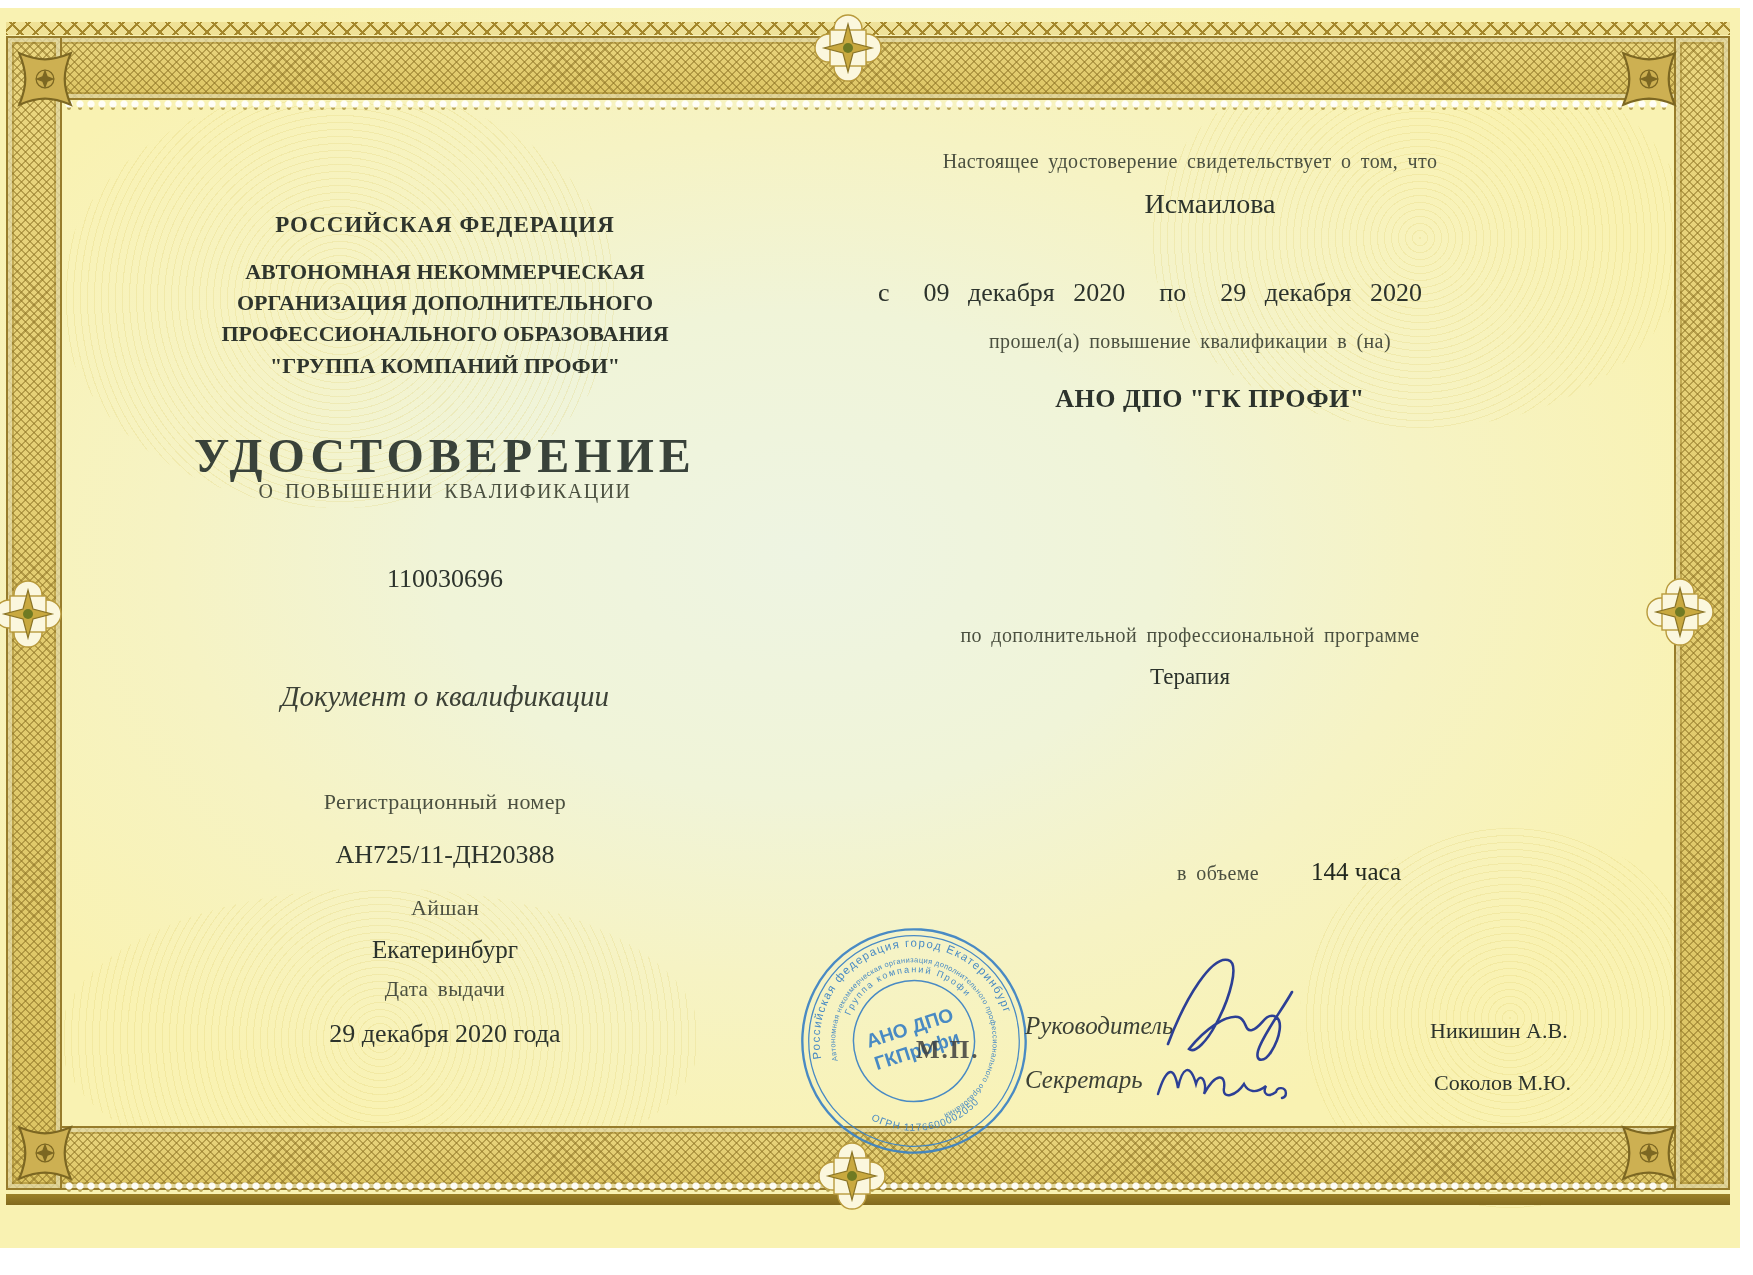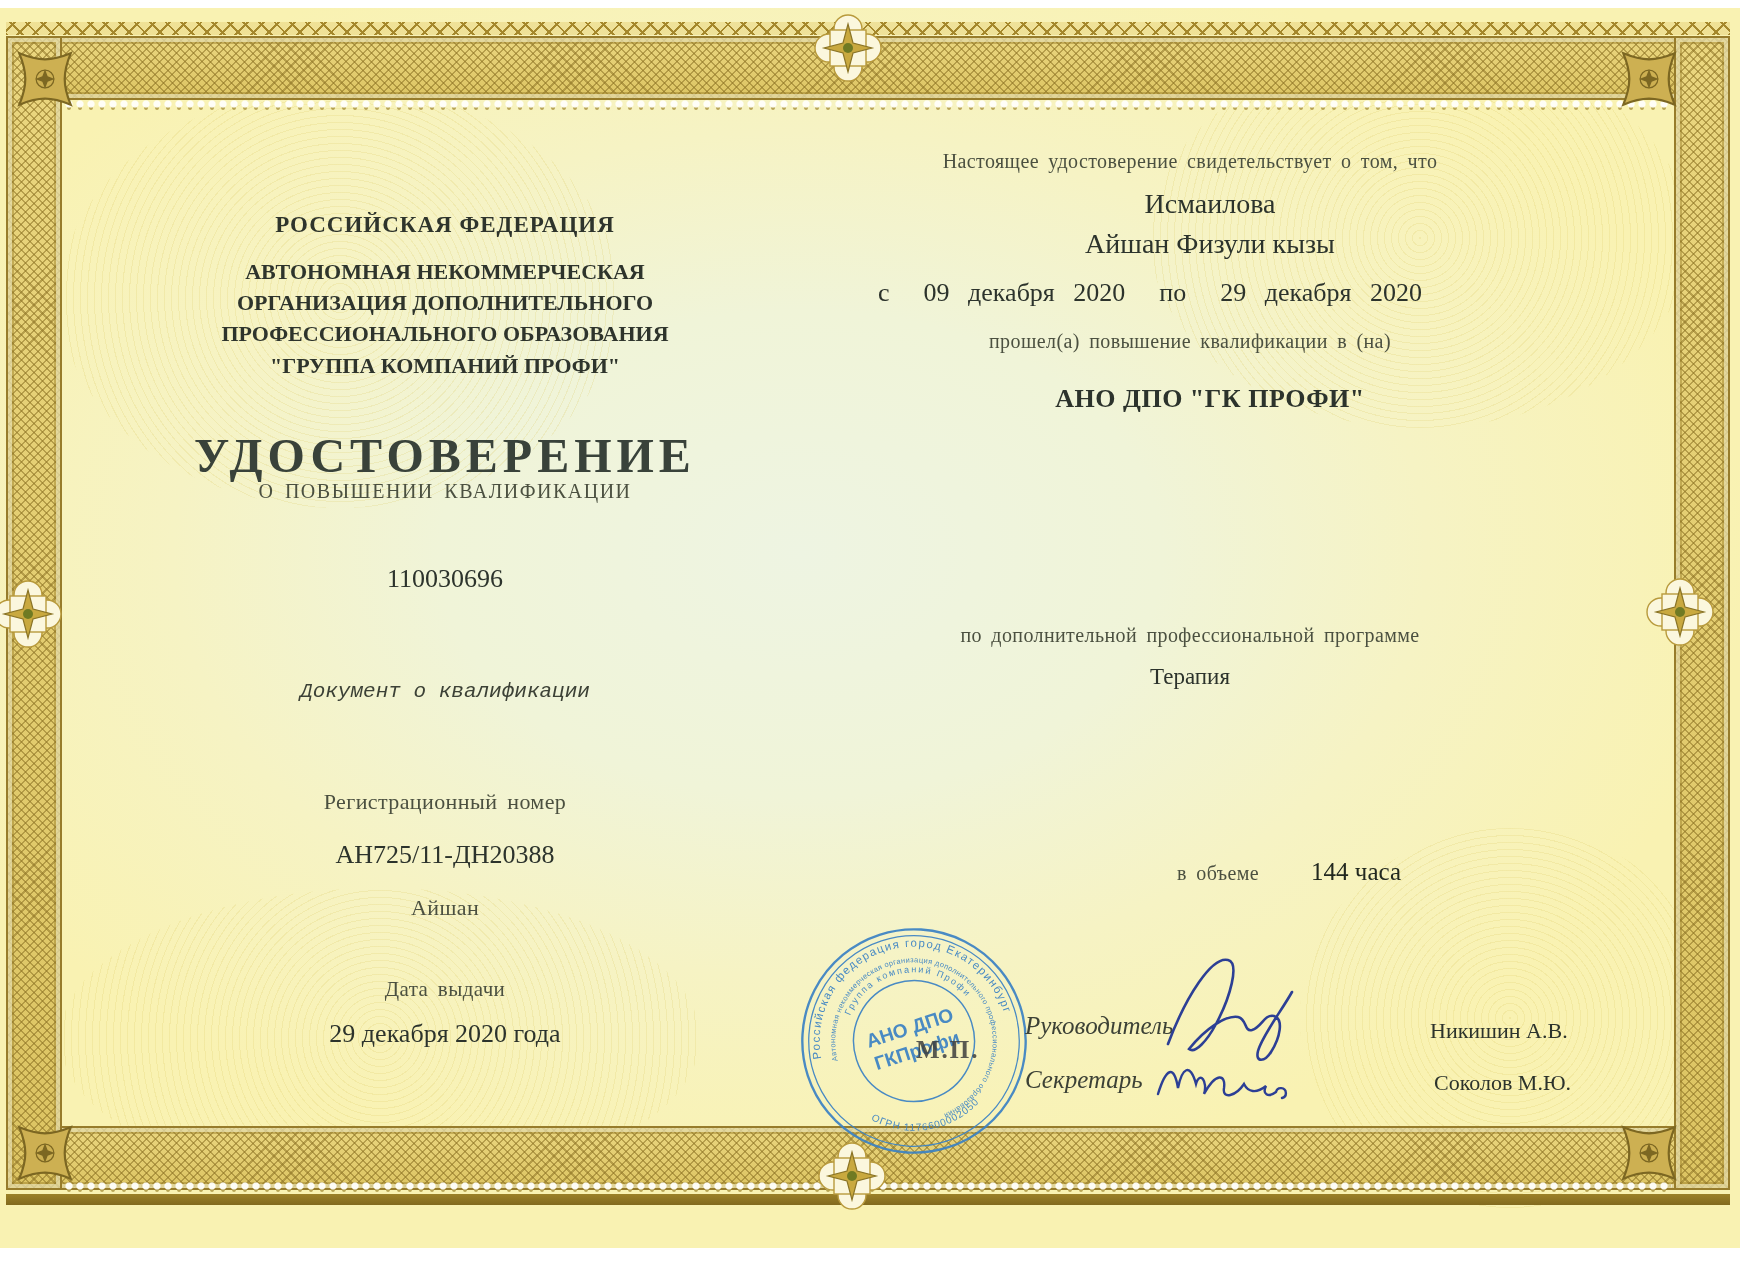--- a/index.html
+++ b/index.html
@@ -63,21 +63,21 @@
   .t { position:absolute; color:#2c332c; }
   .center { text-align:center; }
   .label { color:#4b5040; letter-spacing:.4px; word-spacing:4px; }
   .ital  { font-style:italic; }
 
   .country   { left:125px; top:212px; width:640px; font-size:23px; font-weight:bold; letter-spacing:1px; color:#2e342c; }
   .org       { left:125px; top:256px; width:640px; font-size:22px; font-weight:bold; line-height:1.42; color:#2e342c; }
   .title     { left:95px;  top:428px; width:700px; font-size:48px; font-weight:bold; letter-spacing:5px; color:#39423a; }
   .subtitle  { left:125px; top:480px; width:640px; font-size:20px; letter-spacing:1.5px; text-transform:uppercase; }
   .blanknum  { left:125px; top:564px; width:640px; font-size:26px; }
-  .dockind   { left:125px; top:680px; width:640px; font-size:21px; color:#3c4136;font-family:Liberation Mono, monospace; }
+  .dockind   { left:125px; top:680px; width:640px; font-size:29px; color:#3c4136; }
   .reglabel  { left:125px; top:789px; width:640px; font-size:22px; }
   .regnum    { left:125px; top:840px; width:640px; font-size:26px; }
   .citylabel { left:125px; top:895px; width:640px; font-size:22px; }
   .cityval   { left:125px; top:936px; width:640px; font-size:25px; }
   .datelabel { left:125px; top:977px; width:640px; font-size:21px; }
   .dateval   { left:125px; top:1019px; width:640px; font-size:26px; }
 
   .intro     { left:880px; top:150px; width:620px; font-size:20px; }
   .surname   { left:900px; top:188px; width:620px; font-size:28px; }
   .fullname  { left:900px; top:228px; width:620px; font-size:28px; }
@@ -219,26 +219,26 @@
     <div>ПРОФЕССИОНАЛЬНОГО ОБРАЗОВАНИЯ</div>
     <div>"ГРУППА КОМПАНИЙ ПРОФИ"</div>
   </div>
   <div class="t center title">УДОСТОВЕРЕНИЕ</div>
   <div class="t center label subtitle">о повышении квалификации</div>
   <div class="t center blanknum">110030696</div>
   <div class="t center ital dockind">Документ о квалификации</div>
   <div class="t center label reglabel">Регистрационный номер</div>
   <div class="t center regnum">АН725/11-ДН20388</div>
   <div class="t center label citylabel">Айшан</div>
+  <div class="t center cityval">Екатеринбург</div>
   <div class="t center label datelabel">Дата выдачи</div>
   <div class="t center dateval">29 декабря 2020 года</div>
 
   <div class="t center label intro">Настоящее удостоверение свидетельствует о том, что</div>
   <div class="t center surname">Исмаилова</div>
-  <div class="t center fullname">Айшан Физули кызы</div>
   <div class="t period">
     <span>с</span>
     <span class="dt">09 декабря 2020</span>
     <span>по</span>
     <span class="dt">29 декабря 2020</span>
   </div>
   <div class="t center label action">прошел(а) повышение квалификации в (на)</div>
   <div class="t center institution">АНО ДПО "ГК ПРОФИ"</div>
   <div class="t center label proglabel">по дополнительной профессиональной программе</div>
   <div class="t center progval">Терапия</div>

